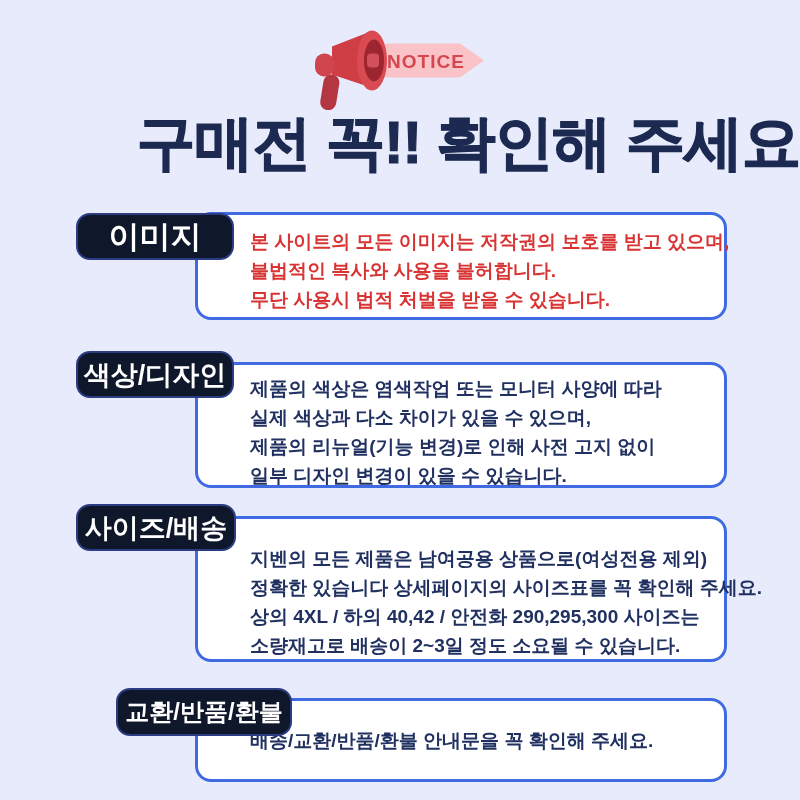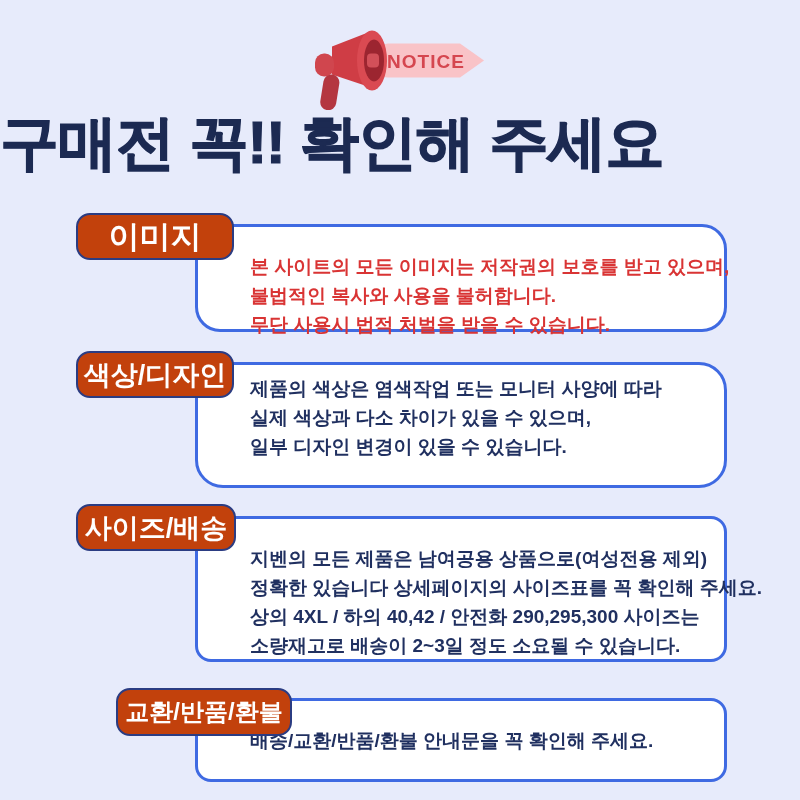--- a/index.html
+++ b/index.html
@@ -6,49 +6,49 @@
   .canvas {
     position:relative; width:800px; height:800px;
     background:#e7ebfb; overflow:hidden;
     font-family:"Liberation Sans", sans-serif;
   }
   
   .badge { position:absolute; left:300px; top:24px; width:190px; height:86px; }
   
   .title {
     position:absolute; left:0; top:104px; width:800px;
-    text-align:left; font-size:59px; font-weight:900;
+    text-align:right; font-size:59px; font-weight:900;
     color:#1c2a52; letter-spacing:-1px;
     -webkit-text-stroke:1.2px #1c2a52;
     white-space:nowrap;
   }
   
   .pill {
     position:absolute; left:76px; width:158px; height:47px;
-    background:#c2410c; border:2px solid #2b3c82; border-radius:14px;
+    background:#0f172a; border:2px solid #2b3c82; border-radius:14px;
     color:#ffffff; font-weight:800; display:flex; align-items:center;
     justify-content:center; z-index:2; box-sizing:border-box;
     white-space:nowrap;
   }
   .box {
     position:absolute; left:195px; width:532px;
     background:#ffffff; border:3px solid #3f6ae2; border-radius:16px;
     box-sizing:border-box; z-index:1;
     padding:0 16px 0 52px;
     font-size:19px; font-weight:bold; line-height:29px;
   }
   .red  { color:#d93434; }
   .navy { color:#203060; }
   .line { white-space:nowrap; }
   .gap  { }
 
   .pill-1 { top:213px; font-size:31px; }
-  .box-1  { top:224px; height:108px; padding-top:25px;border-radius:25px; }
+  .box-1  { top:212px; height:108px; padding-top:12px; }
   .pill-2 { top:351px; font-size:27px; }
-  .box-2  { top:362px; height:126px; padding-top:9px;border-radius:28px; }
+  .box-2  { top:362px; height:126px; padding-top:9px; }
   .pill-3 { top:504px; width:160px; font-size:27px; }
   .box-3  { top:516px; height:146px; padding-top:25px; }
   .pill-4 { top:688px; left:74px; width:176px; height:48px; font-size:24px;margin-left:42px; }
   .box-4  { top:698px; height:84px; display:flex; align-items:center; }
 </style>
 </head>
 <body>
 
 <div class="canvas">
 
@@ -79,20 +79,21 @@
       <div class="line">불법적인 복사와 사용을 불허합니다.</div>
       <div class="line">무단 사용시 법적 처벌을 받을 수 있습니다.</div>
     </div>
   </div>
 
   <div>
     <div class="pill pill-2">색상/디자인</div>
     <div class="box box-2 navy">
       <div class="line">제품의 색상은 염색작업 또는 모니터 사양에 따라</div>
       <div class="line">실제 색상과 다소 차이가 있을 수 있으며,</div>
+      <div class="line">제품의 리뉴얼(기능 변경)로 인해 사전 고지 없이</div>
       <div class="line">일부 디자인 변경이 있을 수 있습니다.</div>
     </div>
   </div>
 
   <div>
     <div class="pill pill-3">사이즈/배송</div>
     <div class="box box-3 navy">
       <div class="line">지벤의 모든 제품은 남여공용 상품으로(여성전용 제외)</div>
       <div class="line">정확한 있습니다 상세페이지의 사이즈표를 꼭 확인해 주세요.</div>
       <div class="line gap">상의 4XL / 하의 40,42 / 안전화 290,295,300 사이즈는</div>

